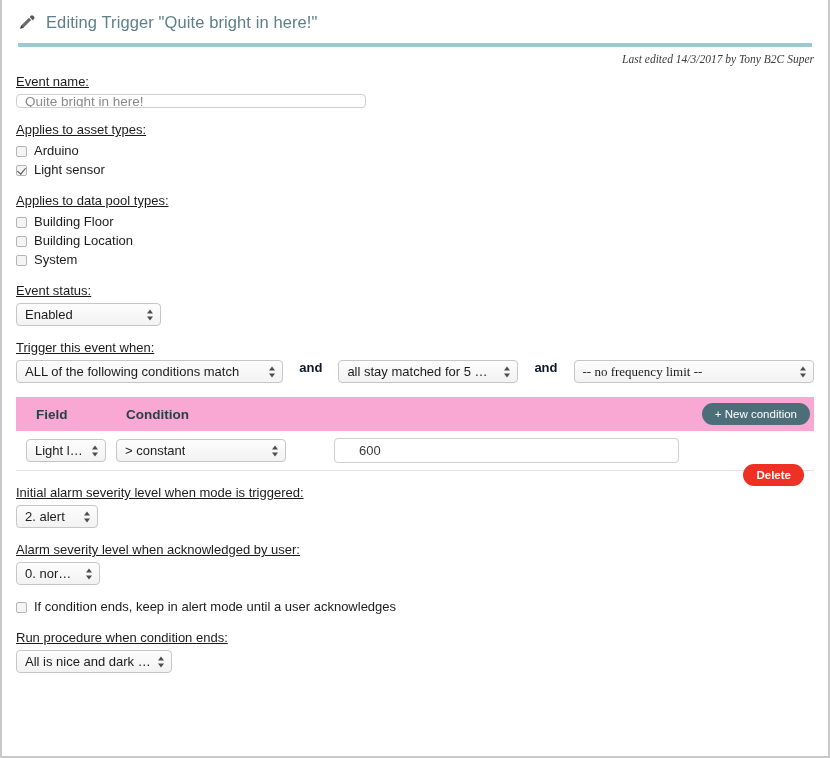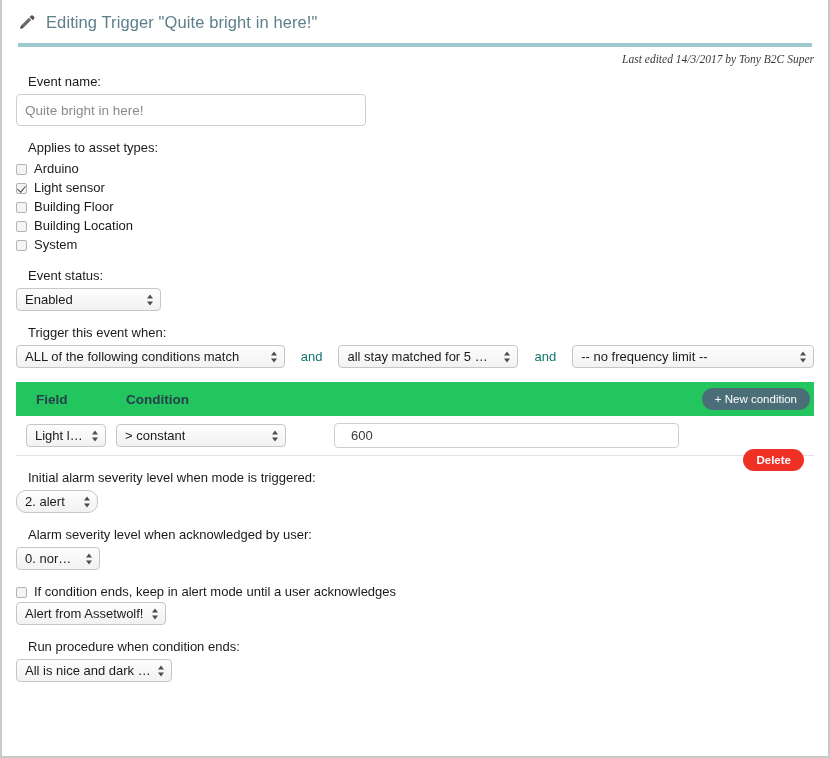--- a/index.html
+++ b/index.html
@@ -61,32 +61,33 @@
     font-family: "Liberation Serif", serif;
   }
 
   
   .form-body {
     padding: 0 14px;
   }
   .field-label {
     font-size: 13px;
     color: #1b1b1b;
-    margin: 9px 0 4px 12px;
+    margin: 9px 0 4px 0;
     line-height: 16px;
+    text-decoration: underline;
   }
   .label-tight {
     margin-top: 14px;
   }
 
   .text-input {
     display: block;
     box-sizing: border-box;
     width: 350px;
-    height: 32px;
+    height: 14px;
     padding: 3px 8px;
     font-size: 13.5px;
     color: #8a8a8a;
     border: 1px solid #cfcfcf;
     border-radius: 4px;
     background: #fff;
     font-family: "Liberation Sans", sans-serif;
     outline: none;
   }
 
@@ -168,43 +169,43 @@
     border-bottom: 4px solid #4c4c4c;
   }
   .sel .arrows::after {
     bottom: 1px;
     border-top: 4px solid #4c4c4c;
   }
 
   .sel-status   { width: 145px; }
   .sel-match    { width: 278px; }
   .sel-stay     { width: 180px; }
-  .sel-freq     { width: 250px; }
-  .sel-sev      { width: 82px; border-radius: 10px; }
+  .sel-freq     { width: 250px; font-family: Liberation Serif, serif; }
+  .sel-sev      { width: 82px; }
   .sel-ack      { width: 84px; }
   .sel-proc1    { width: 150px; }
   .sel-proc2    { width: 156px; }
   .sel-field    { width: 80px; }
   .sel-cond     { width: 170px; }
 
   .inline-row {
     display: flex;
-    align-items: center;
+    align-items: flex-start;
     gap: 16px;
   }
   .and-word {
     font-size: 13px;
-    color: #0f766e;
-    font-weight: normal;
+    color: #0f172a;
+    font-weight: bold;
   }
 
   
   .cond-header {
     margin: 14px 14px 0 14px;
-    background: #22c55e;
+    background: #f9a8d4;
     height: 34px;
     display: flex;
     align-items: center;
     position: relative;
     padding: 0 10px;
     box-sizing: border-box;
   }
   .col-field {
     width: 100px;
     font-size: 13.5px;
@@ -241,21 +242,21 @@
     height: 40px;
     padding: 0 10px;
     box-sizing: border-box;
     border-bottom: 1px solid #e2e2e2;
     gap: 10px;
   }
   .cond-value {
     box-sizing: border-box;
     width: 345px;
     height: 25px;
-    padding: 3px 16px;
+    padding: 3px 24px;
     font-size: 13px;
     color: #3a3a3a;
     border: 1px solid #cfcfcf;
     border-radius: 4px;
     background: #fff;
     font-family: "Liberation Sans", sans-serif;
     outline: none;
     margin-left: 38px;
   }
   .delete-btn {
@@ -308,20 +309,21 @@
     <div class="check-line">
       <span class="cb"></span>
       <span class="check-label">Arduino</span>
     </div>
     <div class="check-line">
       <span class="cb checked"></span>
       <span class="check-label">Light sensor</span>
     </div>
 
     
+    <div class="field-label label-tight">Applies to data pool types:</div>
     <div class="check-line">
       <span class="cb"></span>
       <span class="check-label">Building Floor</span>
     </div>
     <div class="check-line">
       <span class="cb"></span>
       <span class="check-label">Building Location</span>
     </div>
     <div class="check-line">
       <span class="cb"></span>
@@ -392,24 +394,20 @@
 
     <div class="spacer-12"></div>
 
     
     <div class="check-line">
       <span class="cb"></span>
       <span class="check-label">If condition ends, keep in alert mode until a user acknowledges</span>
     </div>
 
     
-    <div class="sel sel-proc1">
-      <span class="sel-text">Alert from Assetwolf!</span>
-      <span class="arrows"></span>
-    </div>
 
     
     <div class="field-label label-tight">Run procedure when condition ends:</div>
     <div class="sel sel-proc2">
       <span class="sel-text">All is nice and dark again</span>
       <span class="arrows"></span>
     </div>
   </div>
 
   <div class="save-wrap">

